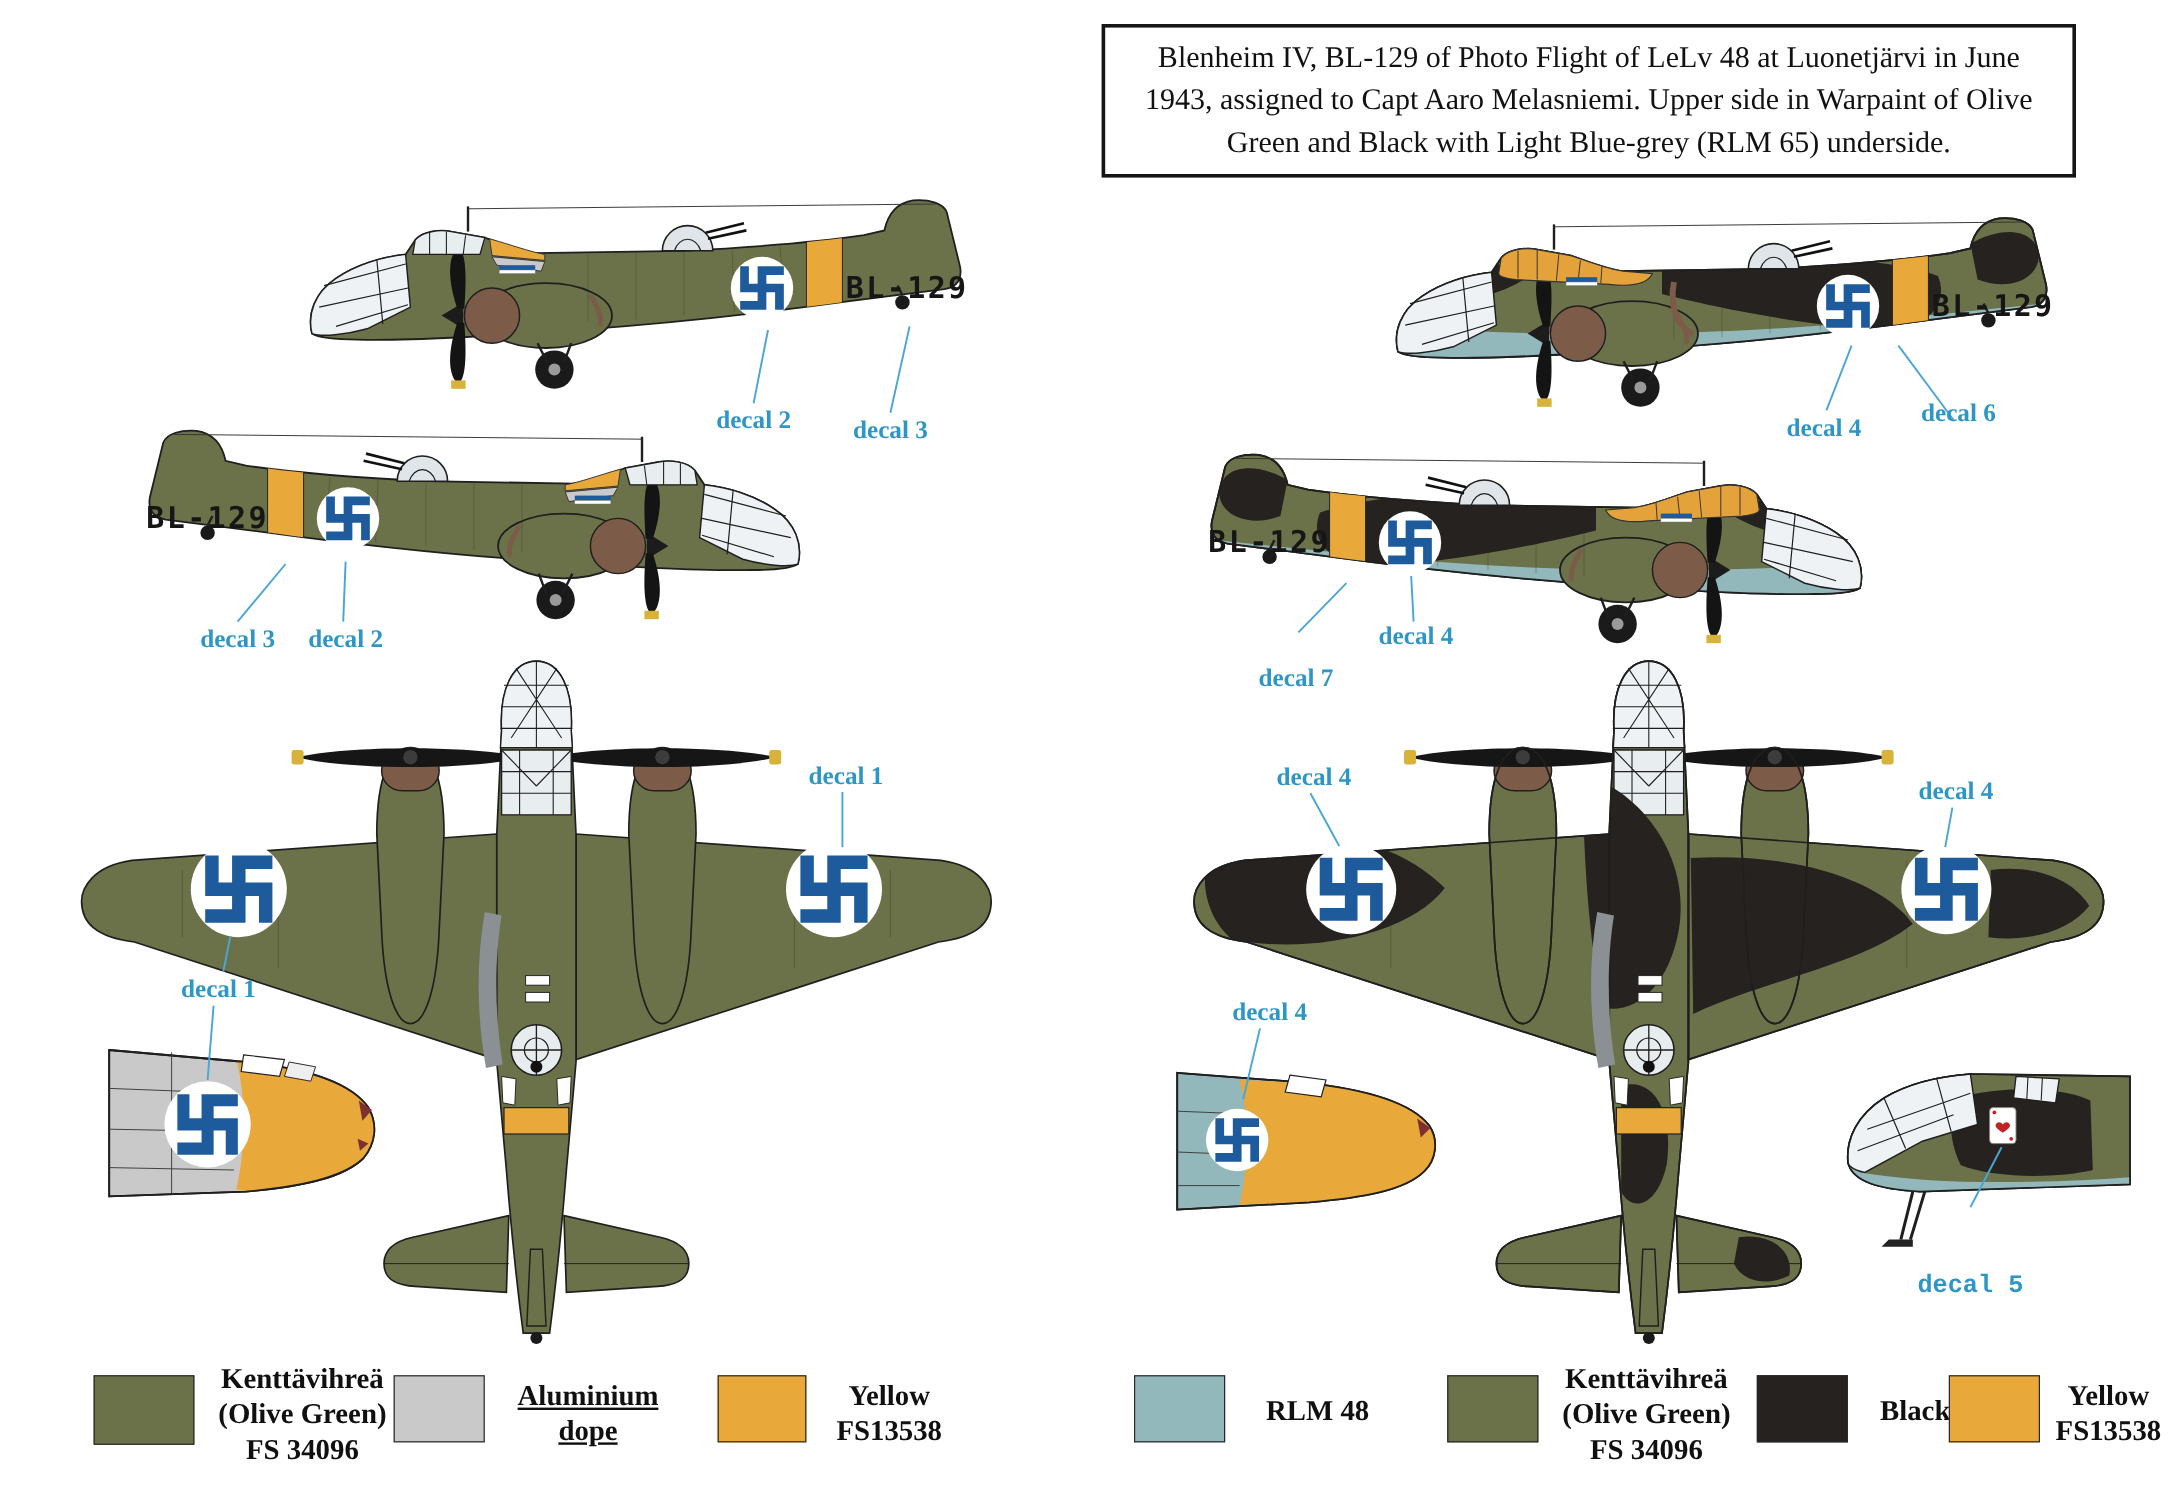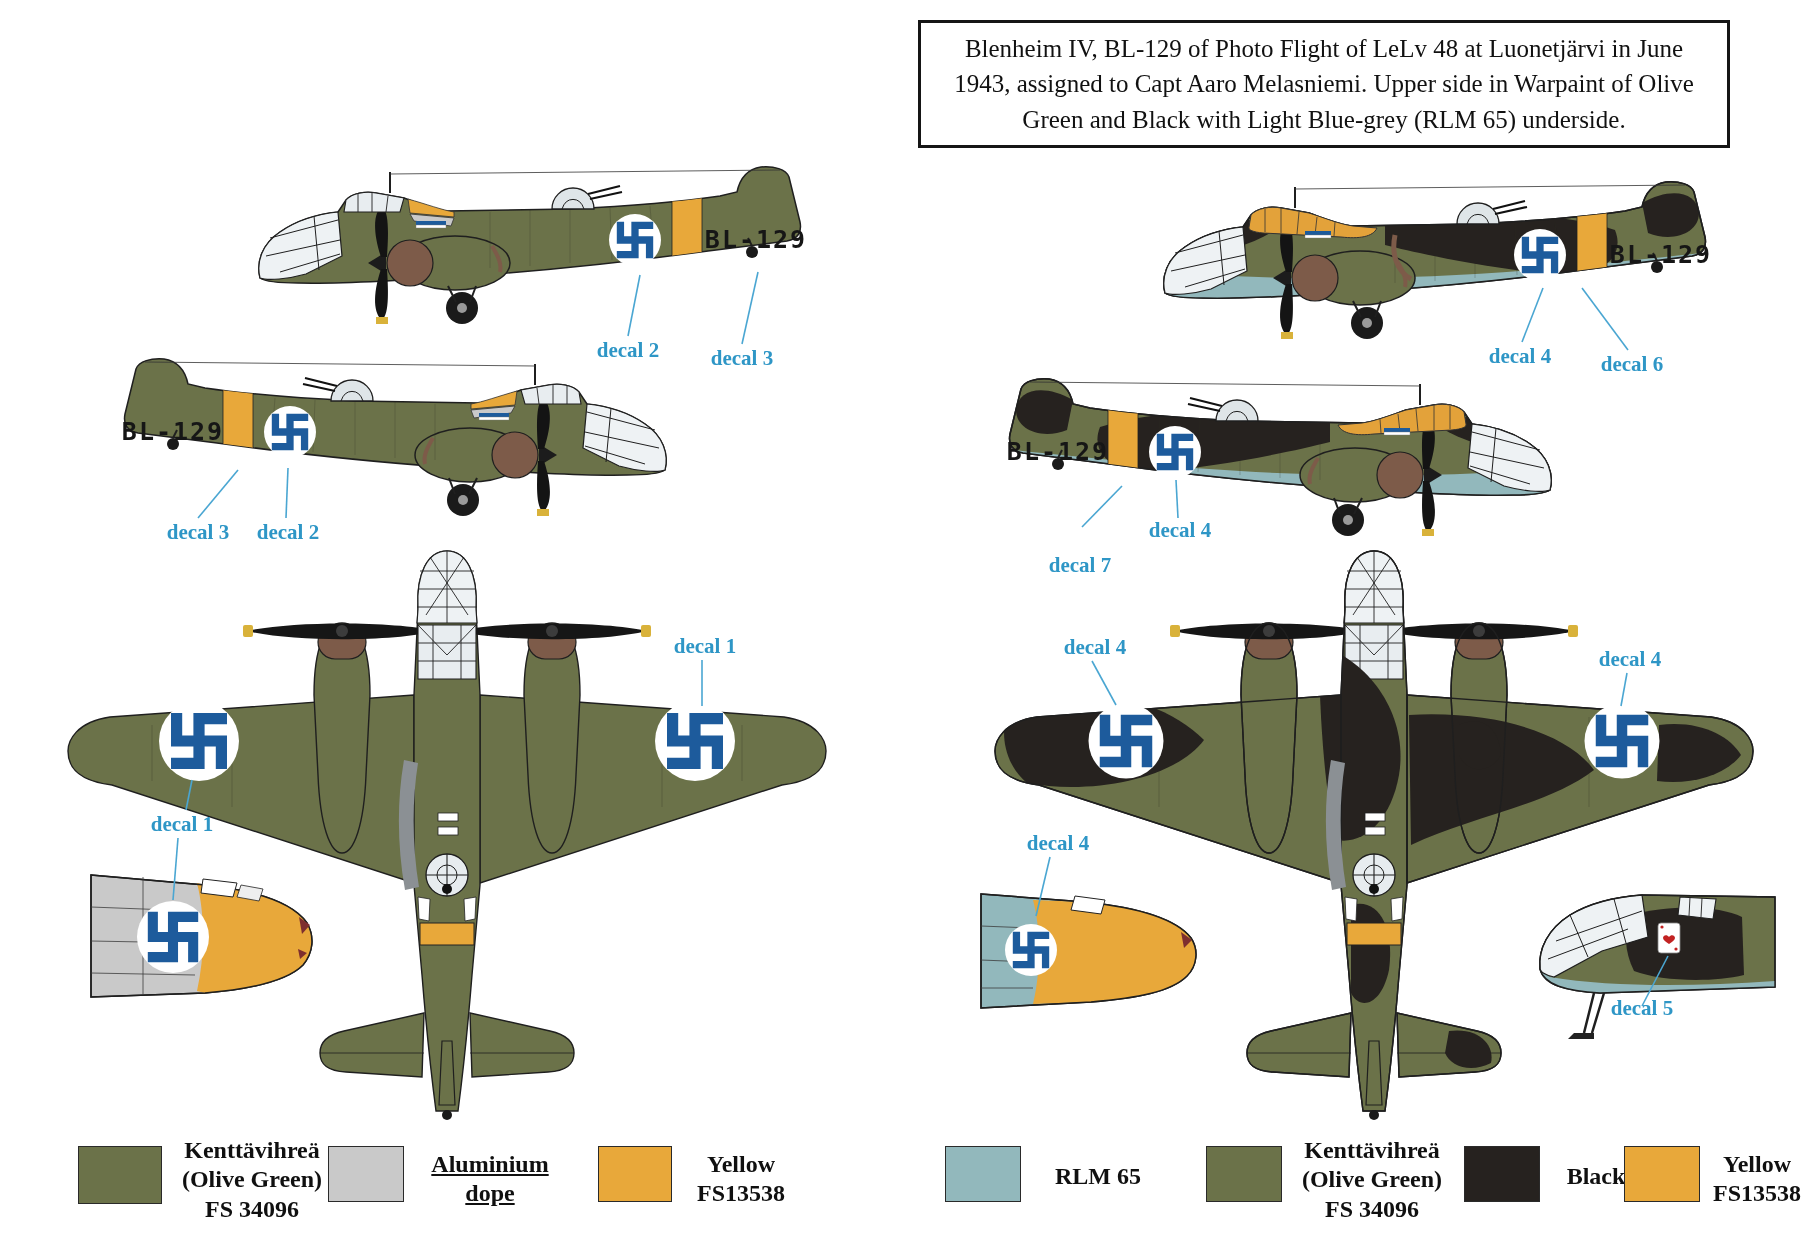--- a/index.html
+++ b/index.html
@@ -314,43 +314,43 @@
 </svg>
 
 <div class="callout" style="left:578px;top:338px;">decal 2</div>
 <div class="callout" style="left:692px;top:346px;">decal 3</div>
 <div class="callout" style="left:148px;top:520px;">decal 3</div>
 <div class="callout" style="left:238px;top:520px;">decal 2</div>
 <div class="callout" style="left:655px;top:634px;">decal 1</div>
 <div class="callout" style="left:132px;top:812px;">decal 1</div>
 
 <div class="callout" style="left:1470px;top:344px;">decal 4</div>
-<div class="callout" style="left:1582px;top:352px;">decal 6</div>
+<div class="callout" style="left:1582px;top:332px;">decal 6</div>
 <div class="callout" style="left:1030px;top:553px;">decal 7</div>
 <div class="callout" style="left:1130px;top:518px;">decal 4</div>
 <div class="callout" style="left:1045px;top:635px;">decal 4</div>
 <div class="callout" style="left:1580px;top:647px;">decal 4</div>
 <div class="callout" style="left:1008px;top:831px;">decal 4</div>
-<div class="callout" style="left:1592px;top:996px;">decal 5</div>
+<div class="callout" style="left:1592px;top:1061px;font-family:Liberation Mono, monospace;">decal 5</div>
 
 <div class="swatch" style="left: 78px; top: 1146px; width: 84px; height: 58px; background: rgb(107, 114, 73);"></div>
 <div class="legend-label" style="left:168px;top:1136px;width:168px;">Kenttävihreä
 (Olive Green)
 FS 34096</div>
 
 <div class="swatch" style="left: 328px; top: 1146px; width: 76px; height: 56px; background: rgb(201, 201, 201);"></div>
 <div class="legend-label" style="left:410px;top:1150px;width:160px;text-decoration:underline;">Aluminium
 dope</div>
 
 <div class="swatch" style="left: 598px; top: 1146px; width: 74px; height: 56px; background: rgb(232, 168, 58);"></div>
 <div class="legend-label" style="left:674px;top:1150px;width:134px;">Yellow
 FS13538</div>
 
 <div class="swatch" style="left: 945px; top: 1146px; width: 76px; height: 56px; background: rgb(146, 184, 188);"></div>
-<div class="legend-label" style="left:1028px;top:1162px;width:140px;">RLM 65</div>
+<div class="legend-label" style="left:1028px;top:1162px;width:140px;">RLM 48</div>
 
 <div class="swatch" style="left: 1206px; top: 1146px; width: 76px; height: 56px; background: rgb(107, 114, 73);"></div>
 <div class="legend-label" style="left:1284px;top:1136px;width:176px;">Kenttävihreä
 (Olive Green)
 FS 34096</div>
 
 <div class="swatch" style="left: 1464px; top: 1146px; width: 76px; height: 56px; background: rgb(38, 34, 31);"></div>
 <div class="legend-label" style="left:1544px;top:1162px;width:104px;">Black</div>
 
 <div class="swatch" style="left: 1624px; top: 1146px; width: 76px; height: 56px; background: rgb(232, 168, 58);"></div>

